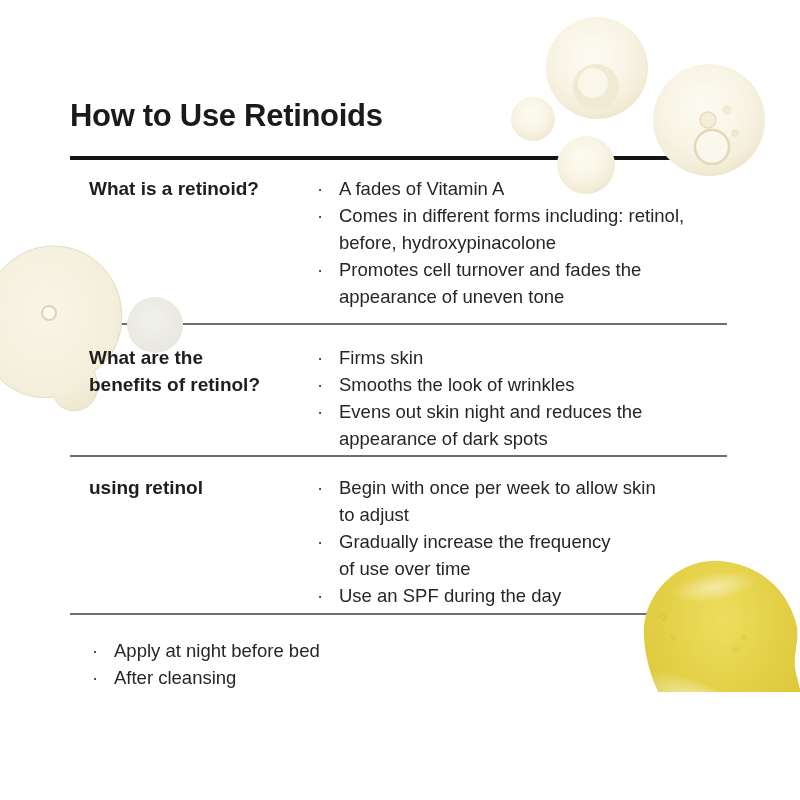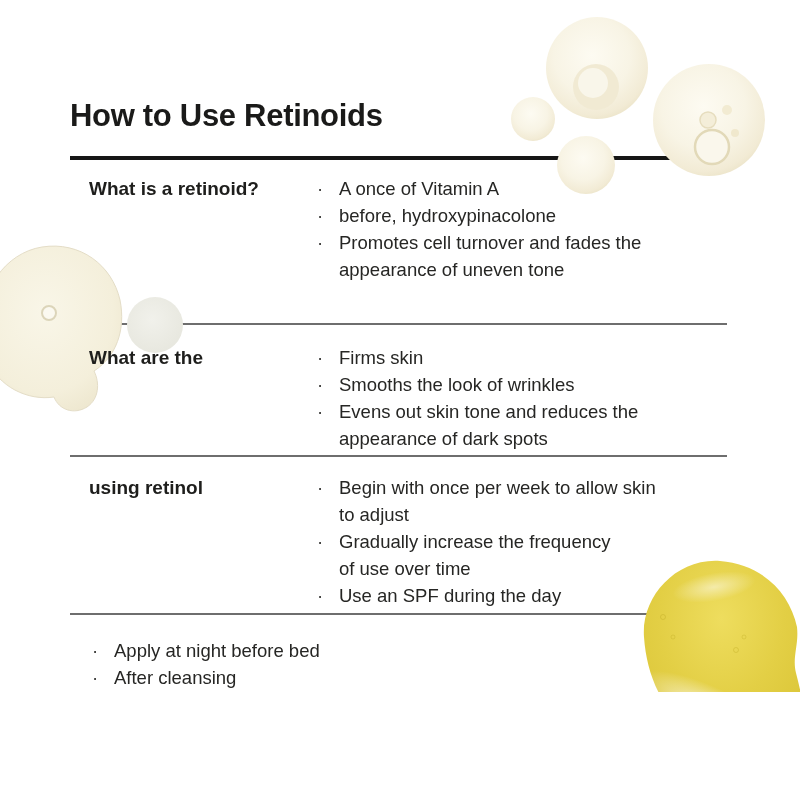--- a/index.html
+++ b/index.html
@@ -120,59 +120,61 @@
 
   <div class="qa-rows" id="qa-table">
       <div class="row" style="top: 175px;">
         <div class="qcol">
           <div class="qline">What is a retinoid?</div>
         </div>
         <div class="bcol">
           <div class="bullet">
             <span class="dot">·</span>
             <div class="lines">
-              <div class="bline">A once of Vitamin A</div>
-            </div>
-          </div>
-          <div class="bullet">
-            <span class="dot">·</span>
-            <div class="lines">
+              <div class="bline">A fades of Vitamin A</div>
+            </div>
+          </div>
+          <div class="bullet">
+            <span class="dot">·</span>
+            <div class="lines">
+              <div class="bline">Comes in different forms including: retinol,</div>
               <div class="bline">before, hydroxypinacolone</div>
             </div>
           </div>
           <div class="bullet">
             <span class="dot">·</span>
             <div class="lines">
               <div class="bline">Promotes cell turnover and fades the</div>
               <div class="bline">appearance of uneven tone</div>
             </div>
           </div>
         </div>
       </div>
       <div class="row" style="top: 344px;">
         <div class="qcol">
           <div class="qline">What are the</div>
+          <div class="qline">benefits of retinol?</div>
         </div>
         <div class="bcol">
           <div class="bullet">
             <span class="dot">·</span>
             <div class="lines">
               <div class="bline">Firms skin</div>
             </div>
           </div>
           <div class="bullet">
             <span class="dot">·</span>
             <div class="lines">
               <div class="bline">Smooths the look of wrinkles</div>
             </div>
           </div>
           <div class="bullet">
             <span class="dot">·</span>
             <div class="lines">
-              <div class="bline">Evens out skin tone and reduces the</div>
+              <div class="bline">Evens out skin night and reduces the</div>
               <div class="bline">appearance of dark spots</div>
             </div>
           </div>
         </div>
       </div>
       <div class="row" style="top: 474px;">
         <div class="qcol">
           <div class="qline">using retinol</div>
         </div>
         <div class="bcol">

